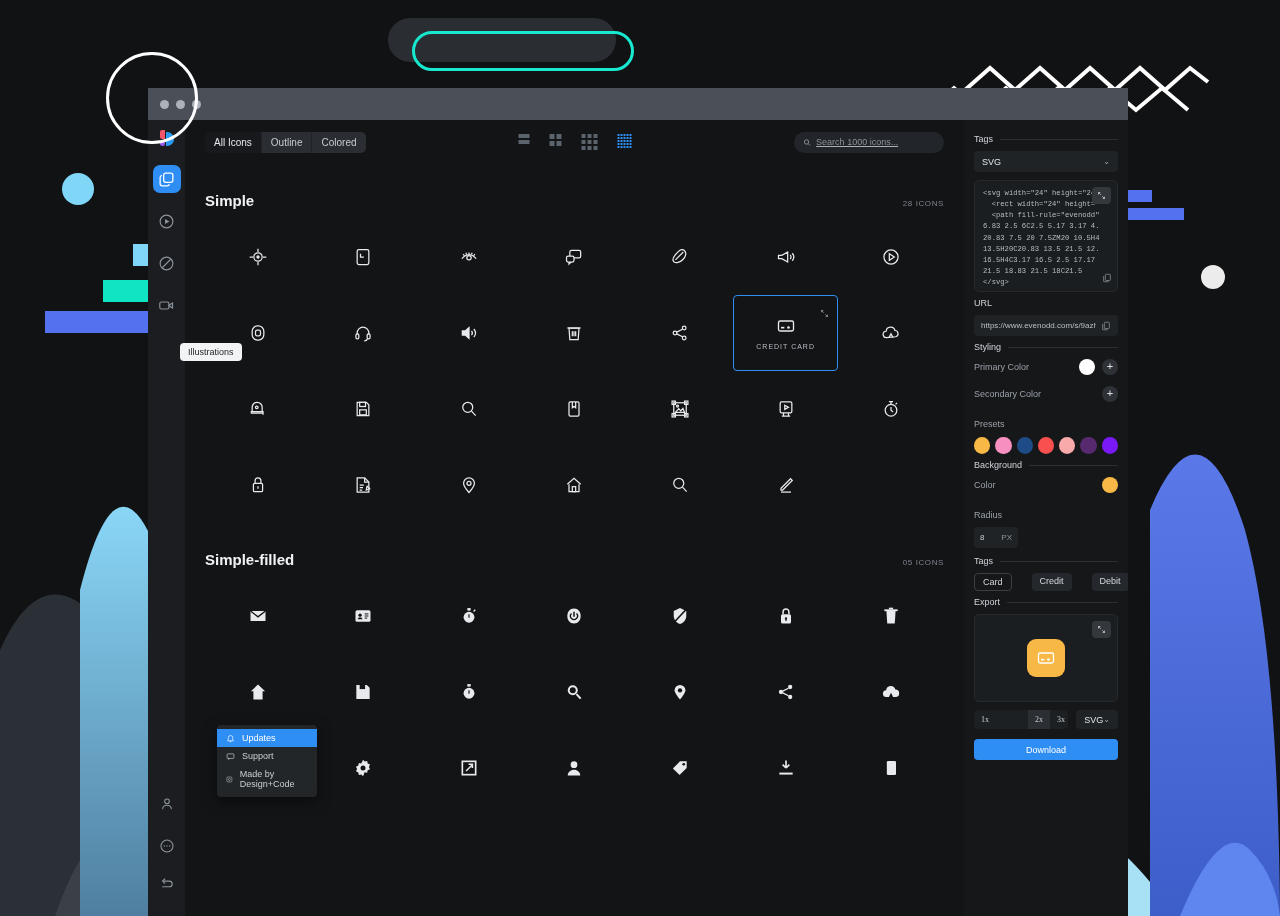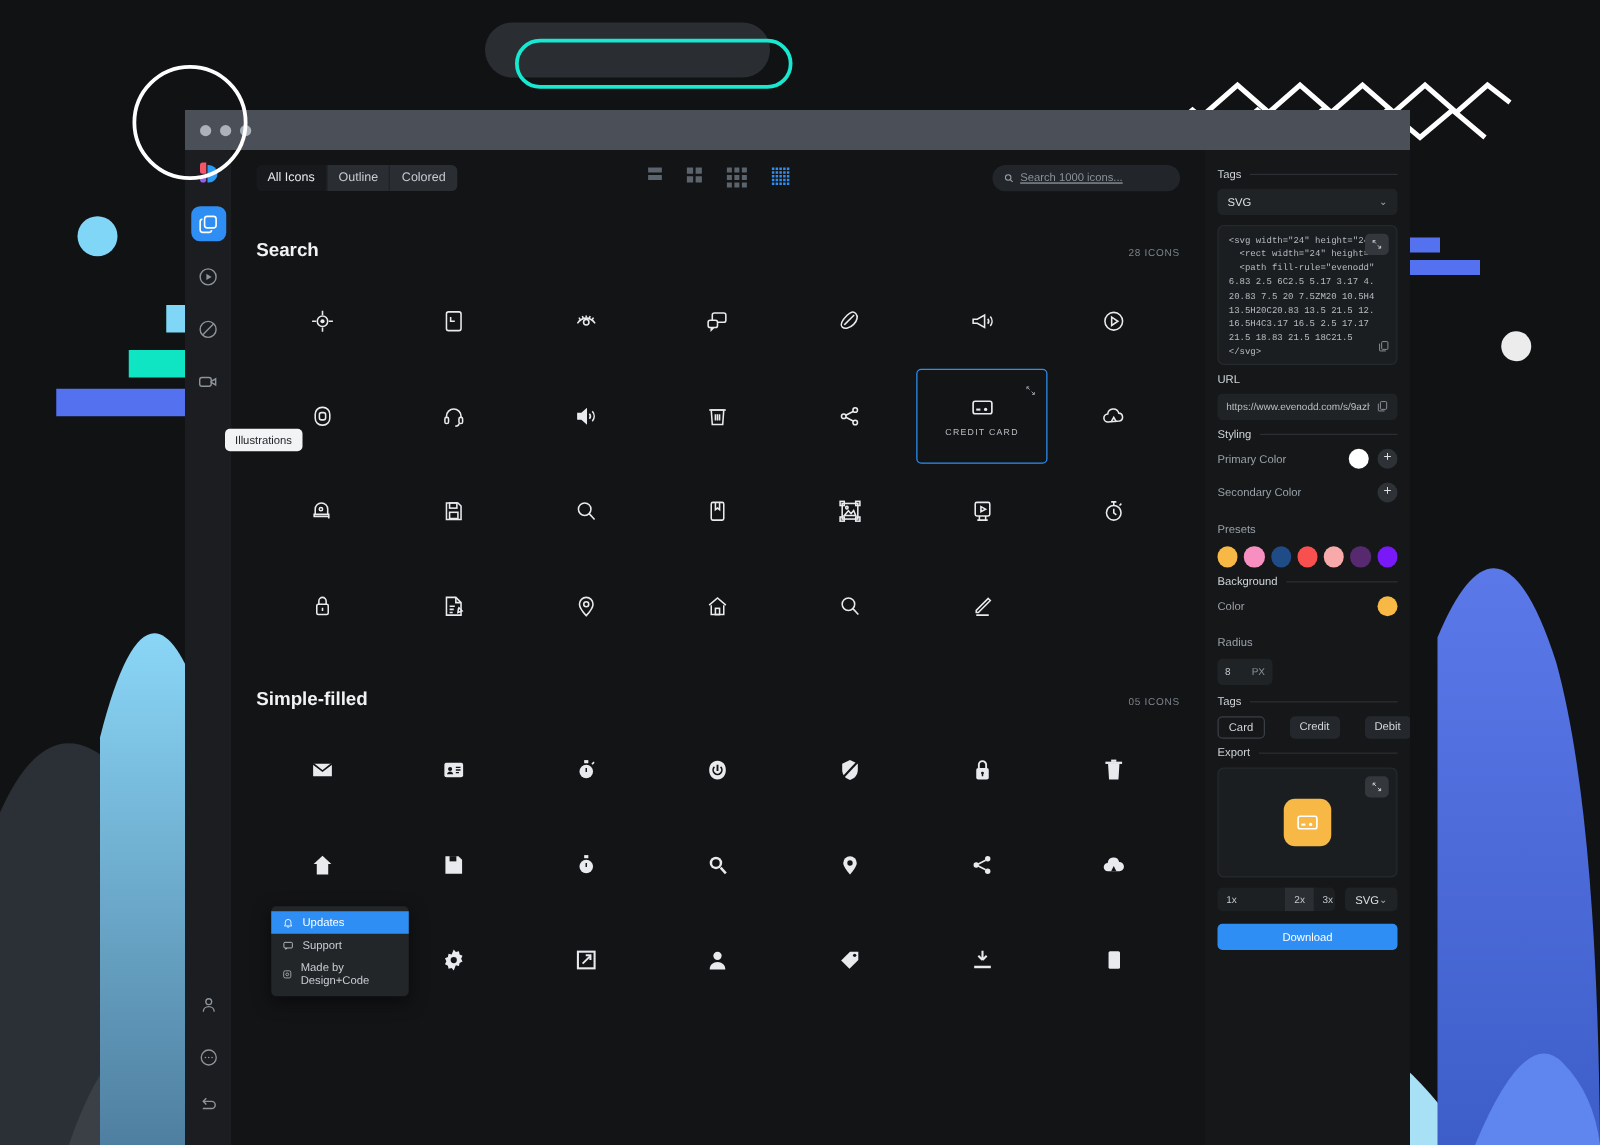--- a/index.html
+++ b/index.html
@@ -125,21 +125,21 @@
     color: #e8eaed; cursor: pointer; position: relative; border-radius: 4px;
   }
   .icon-cell.selected { border: 1px solid #2f8ef4; }
   .icon-cell .label {
     font-size: 7px; letter-spacing: 1px; color: #b9bfc6;
   }
   .expand-mark { position: absolute; right: 8px; top: 8px; color: #9aa1a9; }
 
   
   #ctx {
-    position: absolute; left: 32px; top: 605px; width: 110px;
+    position: absolute; left: 32px; top: 605px; width: 100px;
     background: #232629; border-radius: 4px; padding: 4px 0;
     z-index: 70; box-shadow: 0 4px 14px rgba(0,0,0,.5);
   }
   .ctx-item {
     display: flex; align-items: center; gap: 7px;
     padding: 4px 9px; font-size: 9px; color: #c8ced4; cursor: pointer;
   }
   .ctx-item.highlight { background: #2f8ef4; color: #ffffff; }
 
   
@@ -210,21 +210,21 @@
     display: flex; align-items: center; justify-content: center; position: relative;
   }
   .preview-tile {
     width: 38px; height: 38px; border-radius: 9px;
     display: flex; align-items: center; justify-content: center; color: #ffffff;
   }
   .scale-row { display: flex; gap: 8px; margin-top: 8px; align-items: center; }
   .scale-seg { display: flex; border-radius: 4px; overflow: hidden; height: 19px; background: #1d2023; }
   .scale-btn {
     font-size: 8px; color: #c4cad0; padding: 0 7px;
-    display: flex; align-items: center; cursor: pointer;
+    display: flex; align-items: center; cursor: pointer; font-family: Liberation Serif, serif;
   }
   .scale-btn.active { background: #2b2f34; margin-left: 32px; }
   .fmt-select { flex: 1 1 auto; height: 19px; }
 
   .download {
     margin-top: 10px; height: 21px; border-radius: 4px; background: #2f8ef4;
     display: flex; align-items: center; justify-content: center;
     font-size: 9px; color: #ffffff; cursor: pointer;
   }
 </style>
@@ -426,21 +426,21 @@
           <div class="search">
             <svg width="9" height="9" viewBox="0 0 24 24" fill="none" stroke="#9aa1a9" stroke-width="2.4">
               <circle cx="10.5" cy="10.5" r="6.5"></circle>
                 <path d="M15.5 15.5L21 21"></path>
             </svg>
             <input placeholder="Search 1000 icons..." style="">
           </div>
         </div>
 
         <div class="section-head">
-          <span class="section-title">Search</span>
+          <span class="section-title">Simple</span>
           <span class="section-count">28 ICONS</span>
         </div>
 
         <div class="icon-grid">
           <div class="icon-cell">
             <svg width="20" height="20" viewBox="0 0 24 24" fill="none" stroke="currentColor" stroke-width="1.5">
               <circle cx="12" cy="12" r="5"></circle>
                 <circle cx="12" cy="12" r="2" fill="currentColor" stroke="none"></circle>
               <path d="M12 2v4M12 18v4M2 12h4M18 12h4"></path>
             </svg>

